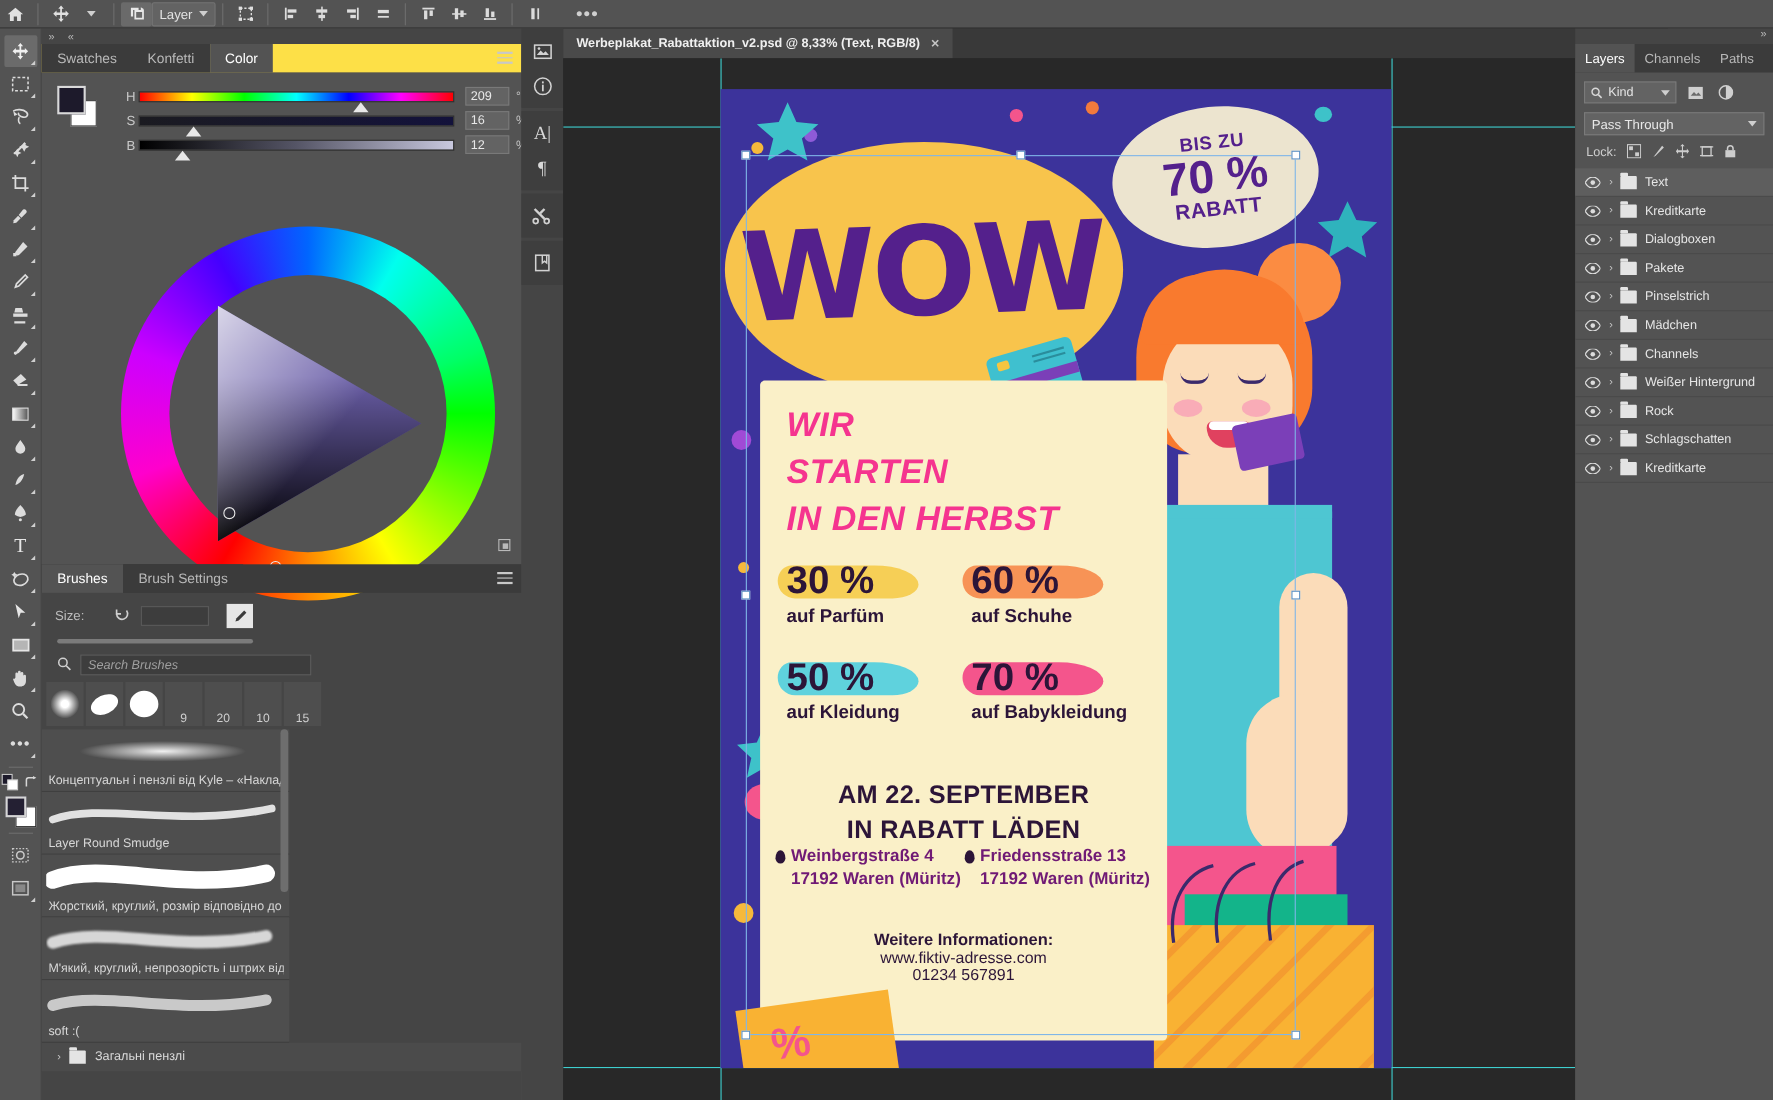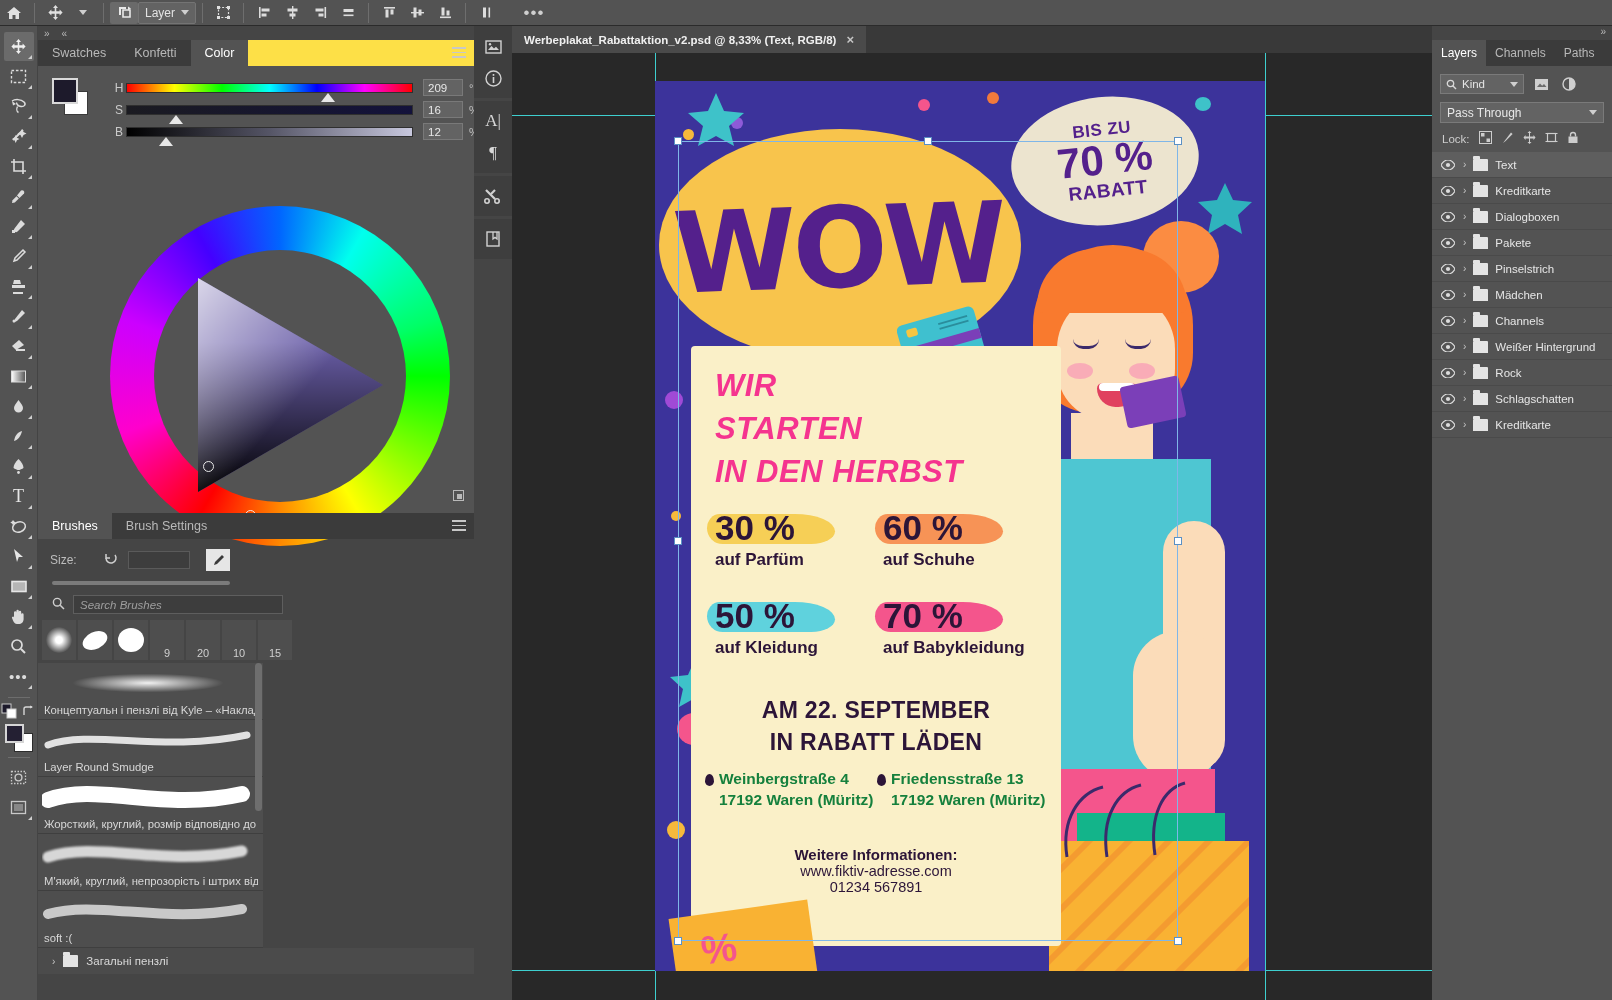--- a/index.html
+++ b/index.html
@@ -187,22 +187,22 @@
   .badge .l3 { font-size: 19px; font-weight: bold; letter-spacing: .5px; }
 
   .herbst { position: absolute; left: 0; top: 0; color: #f5348f; font-weight: bold;
             font-style: italic; font-size: 31px; line-height: 43px; letter-spacing: .5px; }
   .deal { position: absolute; }
   .deal .pct { font-size: 35px; font-weight: bold; color: #2c1538; position: relative; z-index: 2; }
   .deal .sub { font-size: 17px; font-weight: bold; color: #2c1538; margin-top: 2px; }
   .deal .brushbg { position: absolute; left: -8px; top: 6px; width: 128px; height: 30px;
                    border-radius: 16px 40% 30px 20px / 18px 22px 16px 20px; z-index: 1; }
   .datetxt { position: absolute; text-align: center; color: #2c1538; font-weight: bold;
-             font-size: 23px; line-height: 32px; letter-spacing: .3px; }
-  .addr { position: absolute; color: #15803d; font-size: 15.5px; font-weight: bold; line-height: 21px; }
+             font-size: 23px; line-height: 32px; letter-spacing: .3px; margin-top: 12px; }
+  .addr { position: absolute; color: #701a75; font-size: 15.5px; font-weight: bold; line-height: 21px; }
   .pin { display: inline-block; width: 9px; height: 12px; background: #2c1538;
          border-radius: 50% 50% 50% 50% / 60% 60% 40% 40%; margin-right: 5px;
          position: relative; top: 2px; }
   .contact { position: absolute; width: 100%; text-align: center; color: #2c1538; }
   .contact .c1 { font-size: 15px; font-weight: bold; }
   .contact .c2 { font-size: 14.5px; }
   .contact .c3 { font-size: 14.5px; }
 
   
   .girl-hair { position: absolute; background: #f97a2e; }

